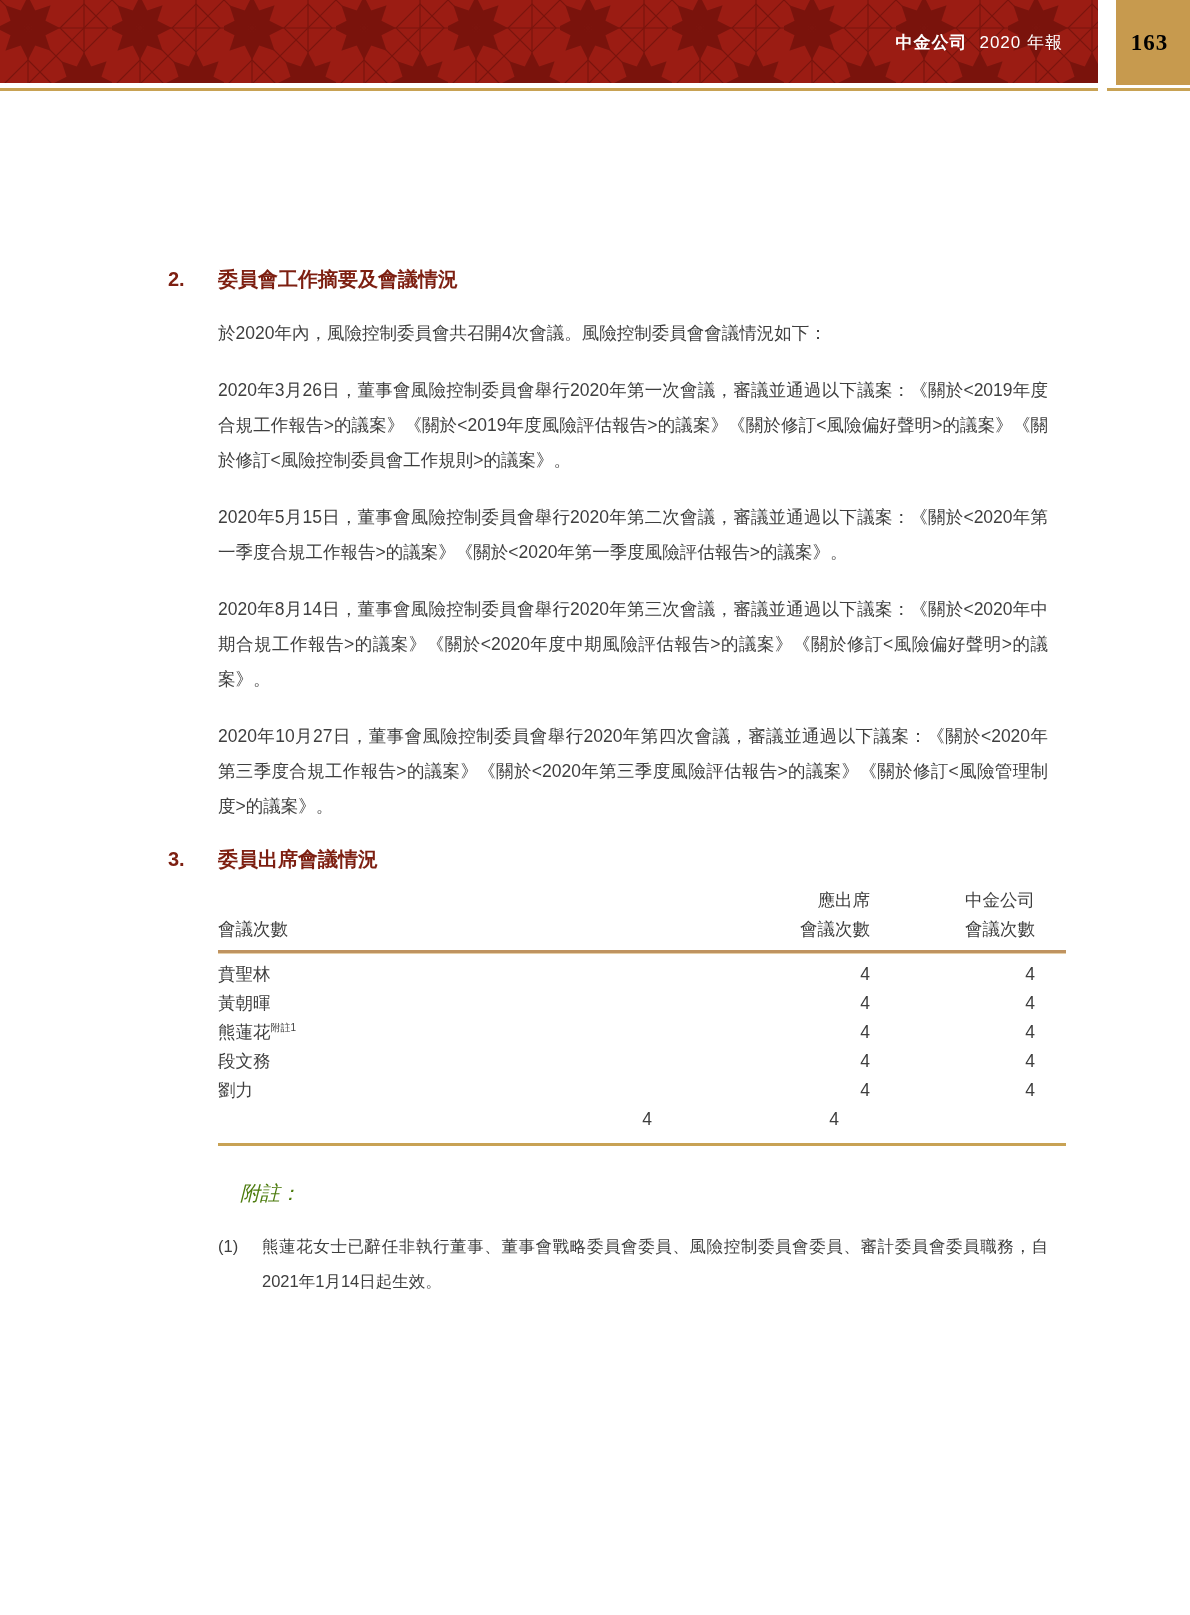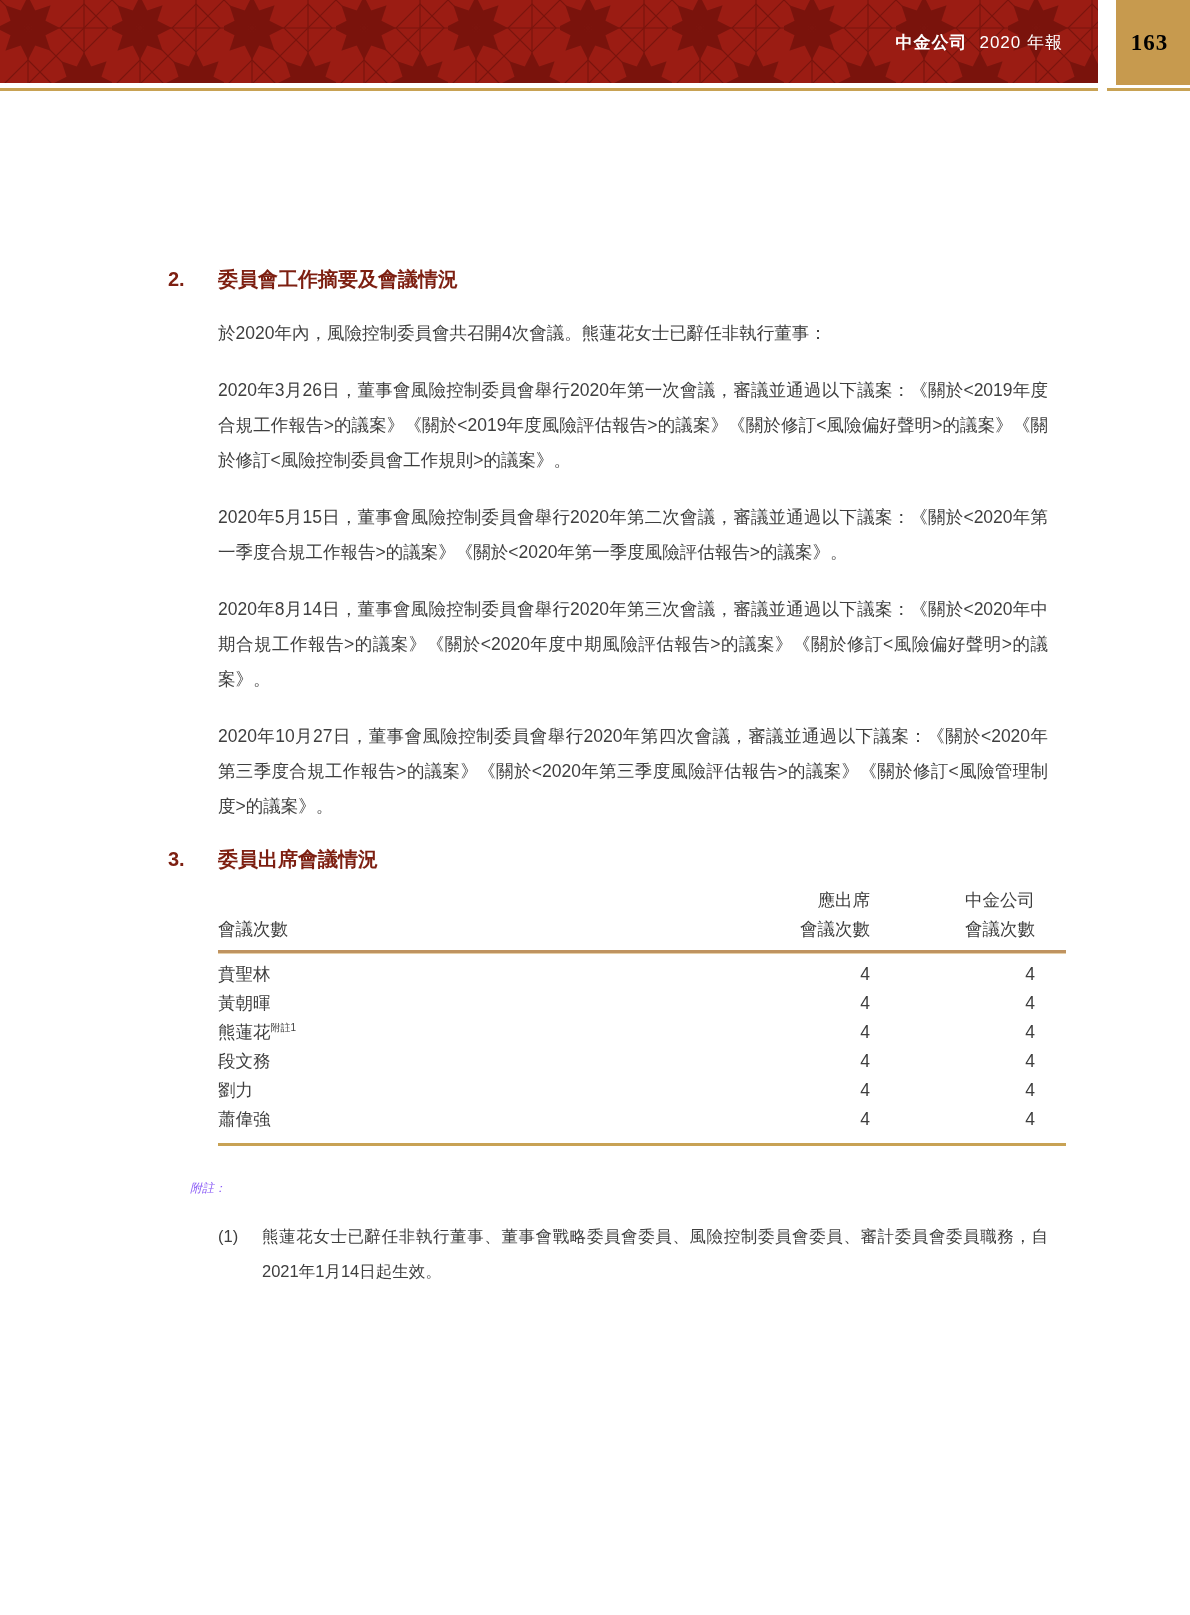--- a/index.html
+++ b/index.html
@@ -84,21 +84,21 @@
   .hc-pad{padding-right:31px;}
   .t-body{border-bottom:3px solid var(--gold-rule,#c8a254);padding:7px 0 9px;}
   .t-row{height:29px;line-height:29px;font-size:17.5px;}
   .cell-name sup{font-size:10px;vertical-align:super;line-height:0;}
   .cell-num{text-align:right;}
   .cell-num-pad{text-align:right;padding-right:31px;}
 
   
   .notes{margin-top:34px;}
   .notes-label{
-    margin-left:22px;font-style:italic;font-size:12px;color:#8b5cf6;
+    margin-left:72px;font-style:italic;font-size:20px;color:#4d7c0f;
     margin-bottom:22px;
   }
   .note-item{display:flex;margin-left:50px;font-size:16.5px;line-height:35px;}
   .note-marker{flex:0 0 44px;}
   .note-text{flex:1;margin-right:18px;text-align:justify;}
 </style>
 </head>
 <body>
 
 <div class="page">
@@ -142,21 +142,21 @@
   <div class="rule rule-left"></div>
   <div class="rule rule-right"></div>
 
   <div class="content">
 
     <div class="section-head">
       <span class="section-num">2.</span>
       <span>委員會工作摘要及會議情況</span>
     </div>
 
-    <p class="para intro">於2020年內，風險控制委員會共召開4次會議。熊蓮花女士已辭任非執行董事：</p>
+    <p class="para intro">於2020年內，風險控制委員會共召開4次會議。風險控制委員會會議情況如下：</p>
 
     <p class="para">2020年3月26日，董事會風險控制委員會舉行2020年第一次會議，審議並通過以下議案：《關於&lt;2019年度合規工作報告&gt;的議案》《關於&lt;2019年度風險評估報告&gt;的議案》《關於修訂&lt;風險偏好聲明&gt;的議案》《關於修訂&lt;風險控制委員會工作規則&gt;的議案》。</p>
     <p class="para">2020年5月15日，董事會風險控制委員會舉行2020年第二次會議，審議並通過以下議案：《關於&lt;2020年第一季度合規工作報告&gt;的議案》《關於&lt;2020年第一季度風險評估報告&gt;的議案》。</p>
     <p class="para">2020年8月14日，董事會風險控制委員會舉行2020年第三次會議，審議並通過以下議案：《關於&lt;2020年中期合規工作報告&gt;的議案》《關於&lt;2020年度中期風險評估報告&gt;的議案》《關於修訂&lt;風險偏好聲明&gt;的議案》。</p>
     <p class="para">2020年10月27日，董事會風險控制委員會舉行2020年第四次會議，審議並通過以下議案：《關於&lt;2020年第三季度合規工作報告&gt;的議案》《關於&lt;2020年第三季度風險評估報告&gt;的議案》《關於修訂&lt;風險管理制度&gt;的議案》。</p>
 
     <div class="section-head" style="margin-top:14px;margin-bottom:10px;">
       <span class="section-num">3.</span>
       <span>委員出席會議情況</span>
     </div>
@@ -194,21 +194,20 @@
           <div class="cell-name"><span>段文務</span><sup></sup></div>
           <div class="cell-num">4</div>
           <div class="cell-num-pad">4</div>
         </div>
         <div class="t-grid t-row">
           <div class="cell-name"><span>劉力</span><sup></sup></div>
           <div class="cell-num">4</div>
           <div class="cell-num-pad">4</div>
         </div>
         <div class="t-grid t-row">
-          <div class="cell-name"><span>蕭偉強</span><sup></sup></div>
           <div class="cell-num">4</div>
           <div class="cell-num-pad">4</div>
         </div>
       </div>
     </div>
 
     <div class="notes">
       <div class="notes-label">附註：</div>
       <div class="note-item">
         <span class="note-marker">(1)</span>

